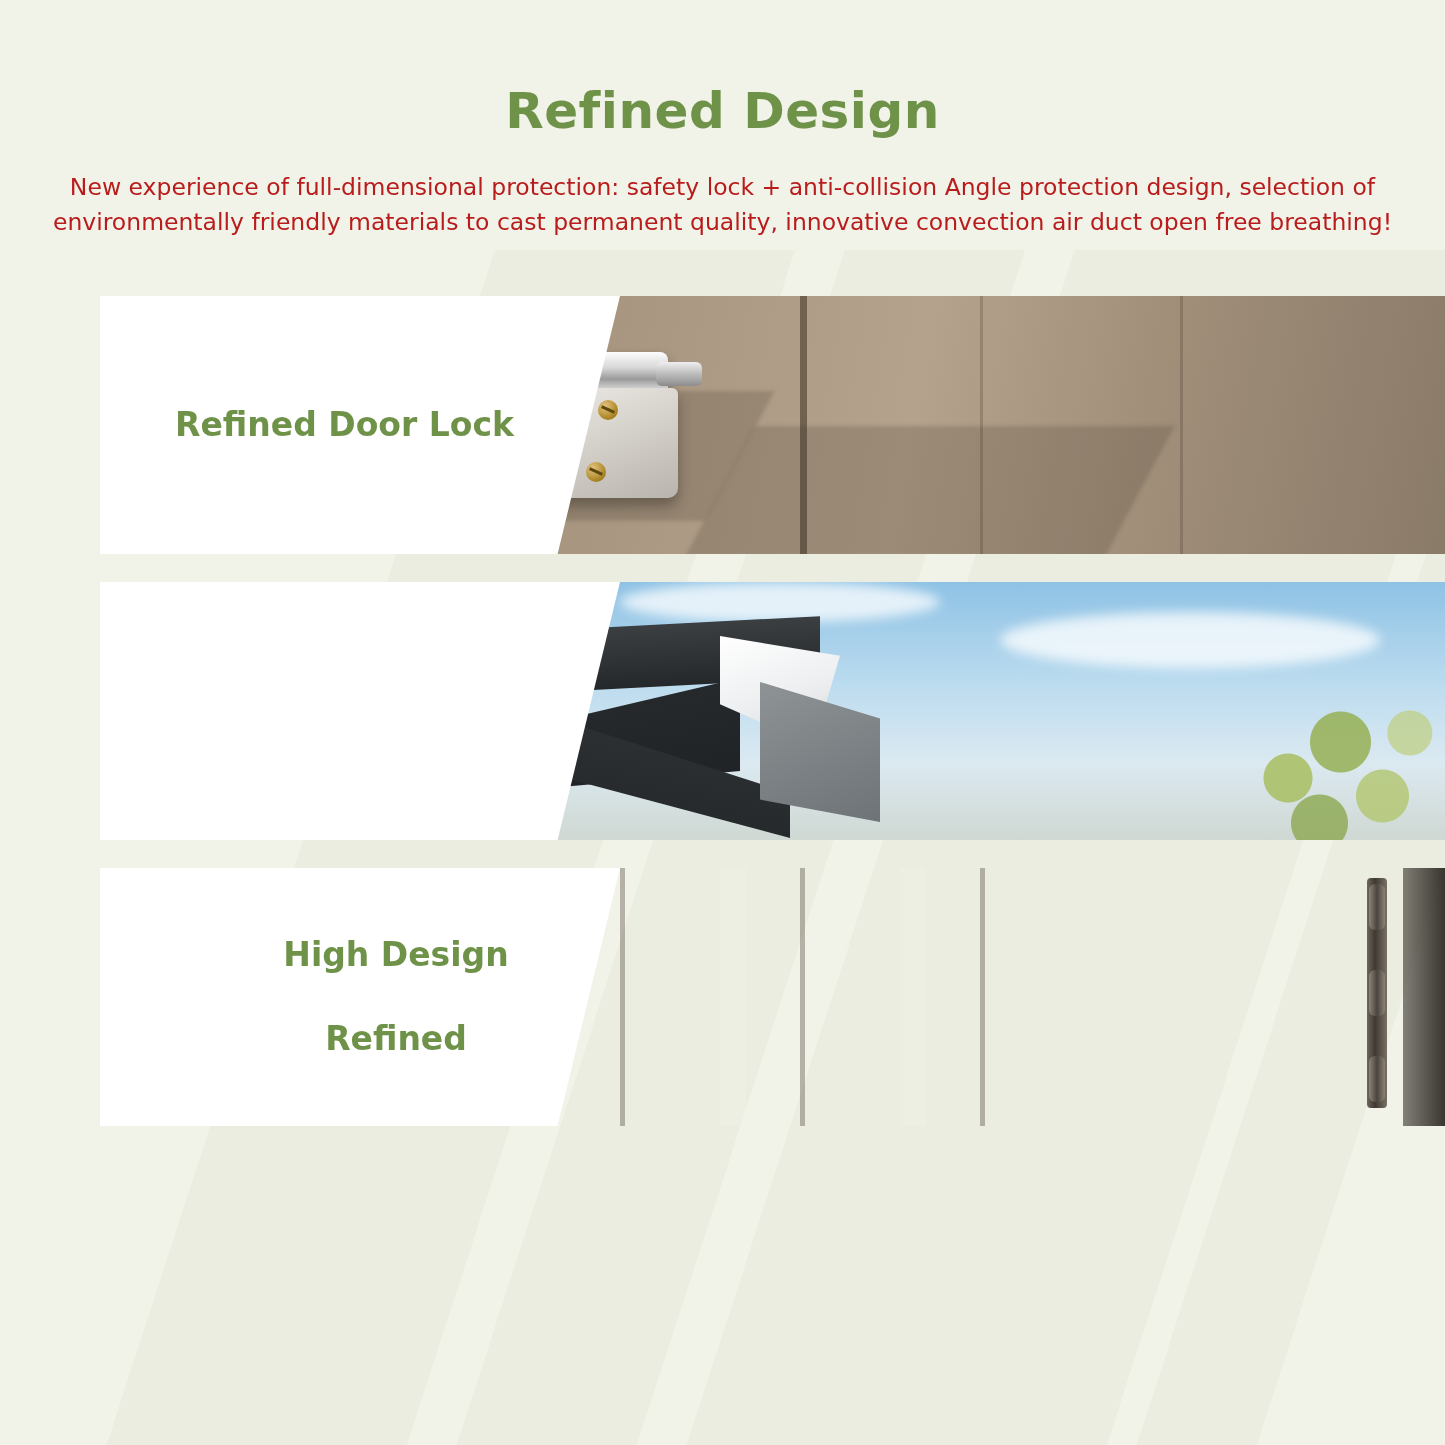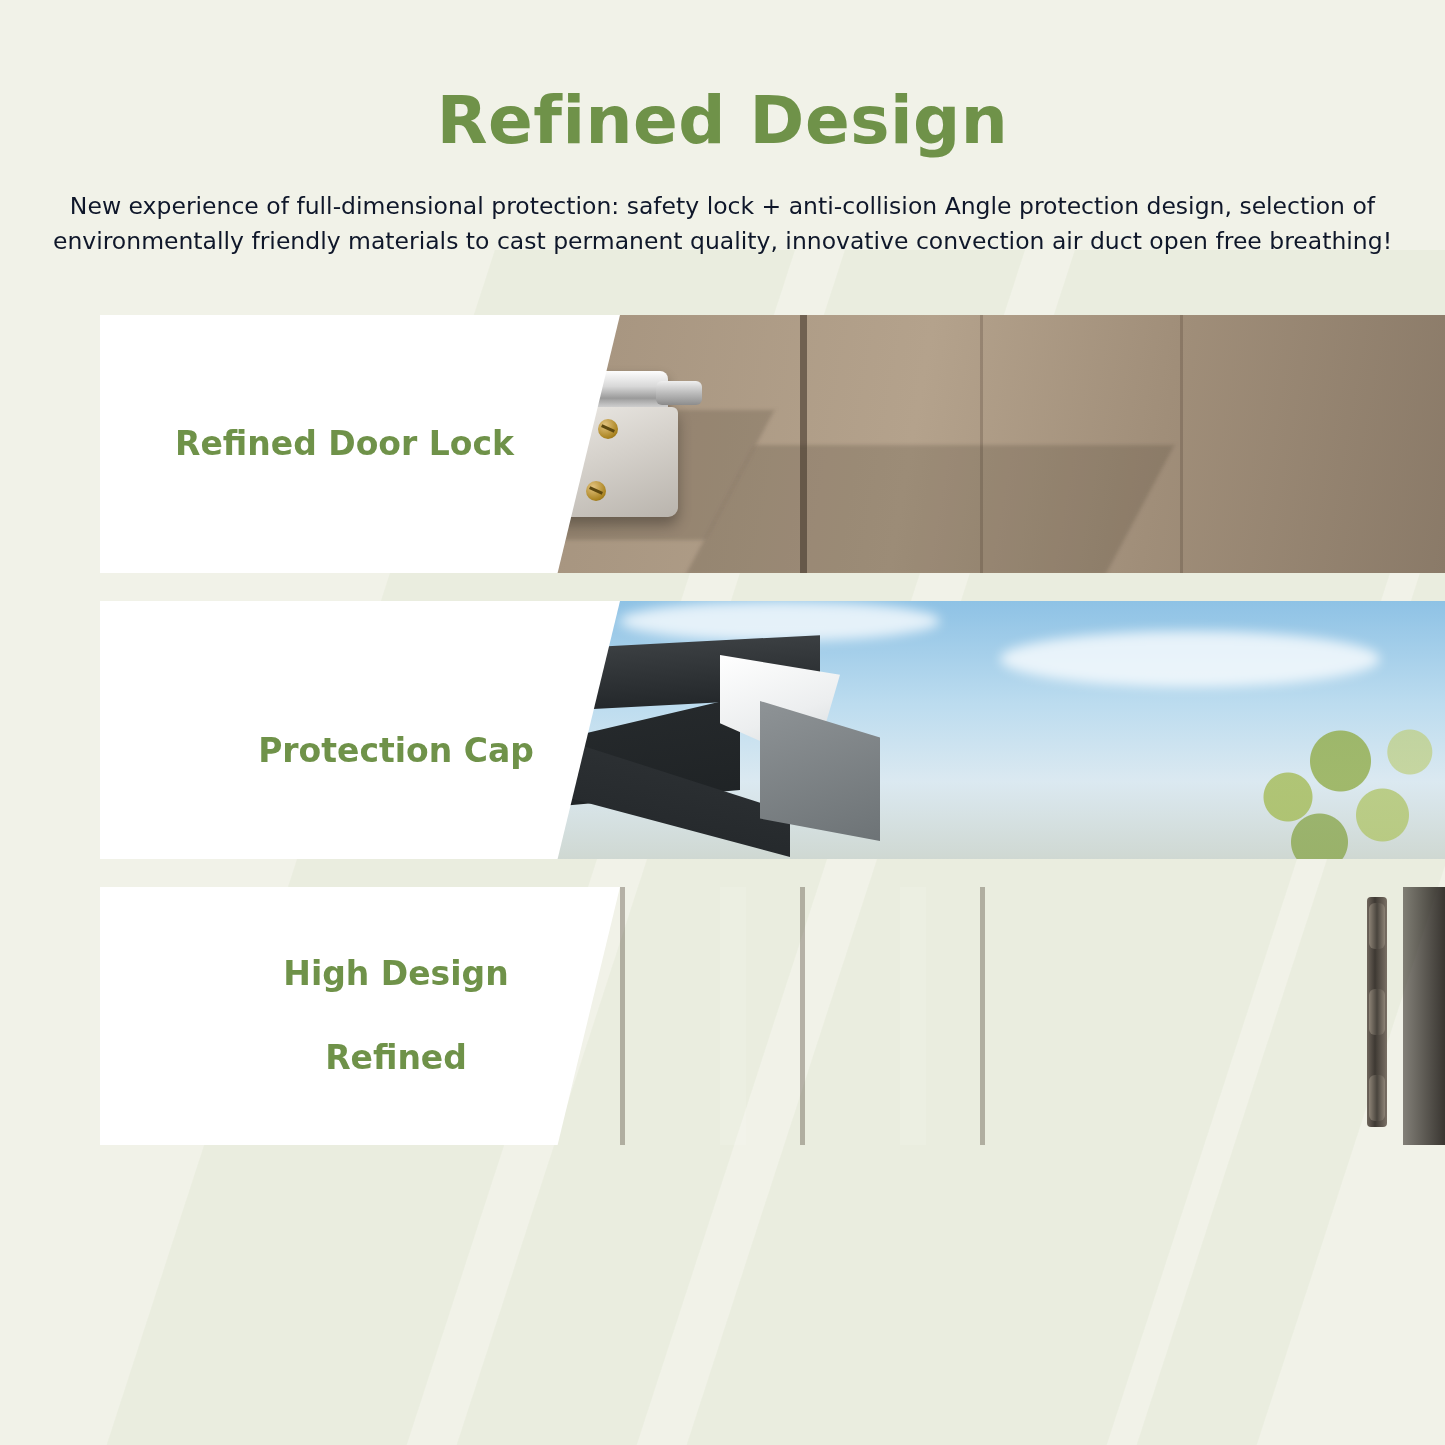--- a/index.html
+++ b/index.html
@@ -35,32 +35,32 @@
   .page {
     position: relative;
     z-index: 2;
     width: 1445px;
     height: 1445px;
   }
 
   .title {
     text-align: center;
     color: #6f9249;
-    font-size: 66px;
+    font-size: 50px;
     font-weight: bold;
     letter-spacing: 0.5px;
     padding-top: 82px;
     margin: 0;
   }
 
   .subtitle {
     margin: 30px auto 0 auto;
     width: 1340px;
     text-align: center;
-    color: #0f172a;
+    color: #b91c1c;
     font-size: 23.5px;
     line-height: 35px;
     font-weight: 400;
   }
 
   .features {
     margin-top: 56px;
     display: flex;
     flex-direction: column;
     gap: 28px;
@@ -394,21 +394,20 @@
           <div class="cap-gray"></div>
           <div class="wall-tan">
             <div class="dot"></div>
           </div>
           <div class="tree"></div>
         </div>
       </div>
       <div class="feature-label label-center">
         <span>
           <br>
-          <span>Protection Cap</span>
         </span>
       </div>
     </div>
 
 
     <div class="feature-row">
       <div class="feature-media">
         <div class="img-material">
           <div class="panelshade" style="left:70px;"></div>
           <div class="panelline" style="left:140px;"></div>

